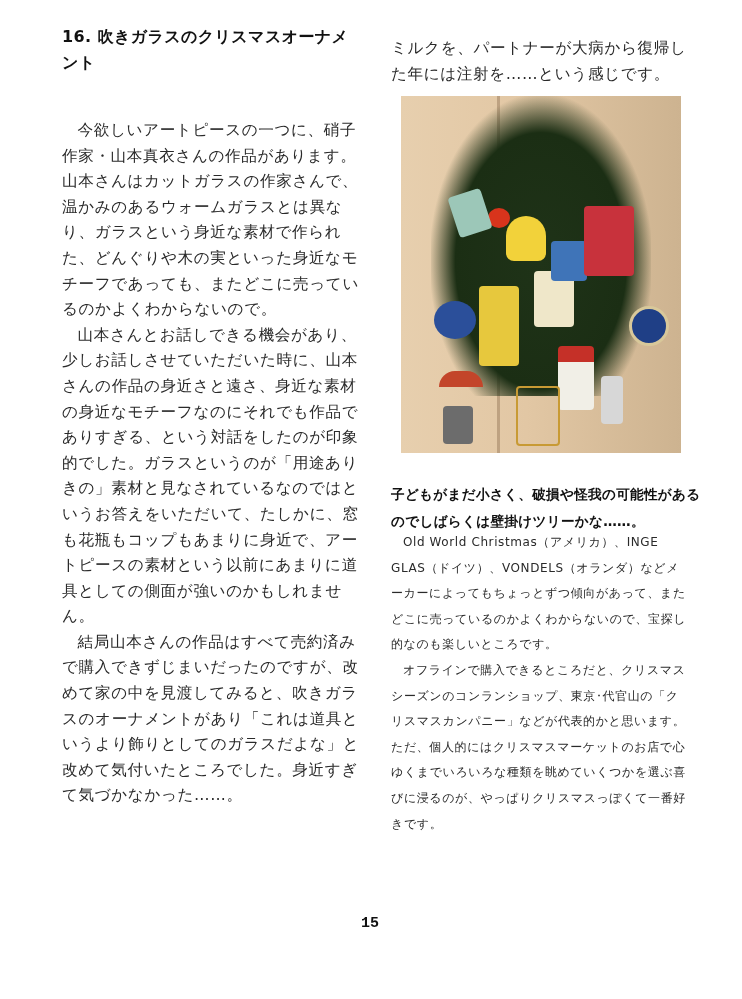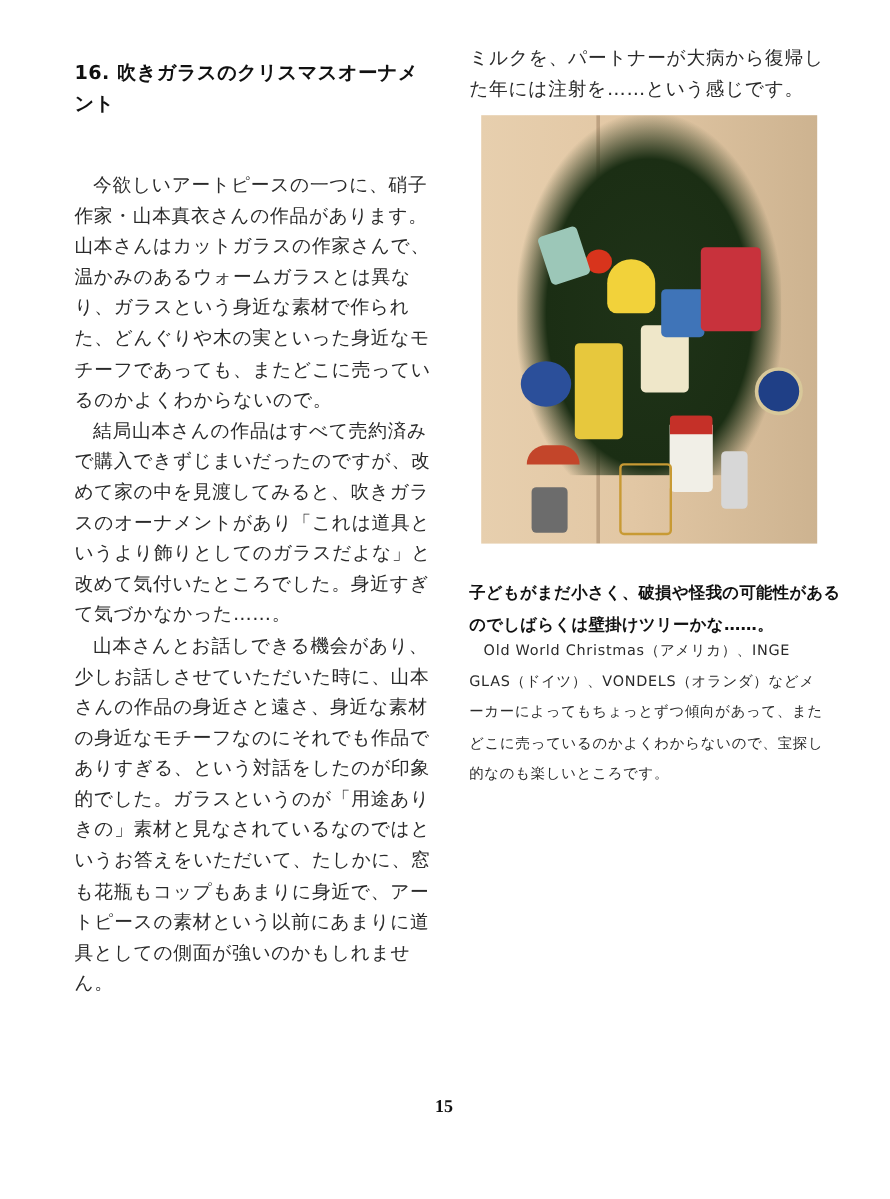--- a/index.html
+++ b/index.html
@@ -8,21 +8,21 @@
     font-family: "DejaVu Sans", "Liberation Sans", sans-serif;
     color: #222;
   }
   .col {
     position: absolute;
     font-size: 15.6px;
     line-height: 25.6px;
     letter-spacing: 0.6px;
     color: #2a2a2a;
   }
-  .col-left { left: 62px; top: 48px; width: 302px; }
+  .col-left { left: 62px; top: 24px; width: 302px; }
   .col-right { left: 391px; top: 36px; width: 300px; }
   .heading {
     font-weight: bold;
     font-size: 16px;
     line-height: 26px;
     letter-spacing: 0.4px;
     color: #111;
     margin: 0 0 42px 0;
   }
   .para { margin: 0; text-indent: 1em; }
@@ -41,31 +41,31 @@
   .orn { position:absolute; border-radius: 4px; }
   .caption {
     position: absolute; left: 391px; top: 456px; width: 310px;
     font-weight: bold; font-size: 13.6px; line-height: 27px; letter-spacing: 0.3px; color: #111; margin-top: 25px;
   }
   .right-body { position: absolute; left: 391px; top: 530px; width: 300px;
     font-size: 12px; line-height: 25.6px; letter-spacing: 0.6px; color: #2a2a2a; }
   .page-number {
     position: absolute; left: 352px; top: 915px; width: 36px; text-align: center;
     font-weight: bold; font-size: 15px; color: #111;
-    font-family: Liberation Serif, serif;
+    font-family: Liberation Mono, monospace;
   }
 </style>
 </head>
 <body>
 
 <div class="col col-left">
   <h2 class="heading">16. 吹きガラスのクリスマスオーナメント</h2>
   <p class="para">今欲しいアートピースの一つに、硝子作家・山本真衣さんの作品があります。山本さんはカットガラスの作家さんで、温かみのあるウォームガラスとは異なり、ガラスという身近な素材で作られた、どんぐりや木の実といった身近なモチーフであっても、またどこに売っているのかよくわからないので。</p>
+  <p class="para">山本さんとお話しできる機会があり、少しお話しさせていただいた時に、山本さんの作品の身近さと遠さ、身近な素材の身近なモチーフなのにそれでも作品でありすぎる、という対話をしたのが印象的でした。ガラスというのが「用途ありきの」素材と見なされているなのではというお答えをいただいて、たしかに、窓も花瓶もコップもあまりに身近で、アートピースの素材という以前にあまりに道具としての側面が強いのかもしれません。</p>
   <p class="para">結局山本さんの作品はすべて売約済みで購入できずじまいだったのですが、改めて家の中を見渡してみると、吹きガラスのオーナメントがあり「これは道具というより飾りとしてのガラスだよな」と改めて気付いたところでした。身近すぎて気づかなかった……。</p>
-  <p class="para">山本さんとお話しできる機会があり、少しお話しさせていただいた時に、山本さんの作品の身近さと遠さ、身近な素材の身近なモチーフなのにそれでも作品でありすぎる、という対話をしたのが印象的でした。ガラスというのが「用途ありきの」素材と見なされているなのではというお答えをいただいて、たしかに、窓も花瓶もコップもあまりに身近で、アートピースの素材という以前にあまりに道具としての側面が強いのかもしれません。</p>
 </div>
 
 <div class="col col-right">
   <p class="para noindent">ミルクを、パートナーが大病から復帰した年には注射を……という感じです。</p>
 </div>
 
 <div class="photo" title="壁掛けクリスマスツリーに飾られた吹きガラスのオーナメント（バナナ、VHSテープ、アーケードゲーム機、スープ缶、コーヒーポット、ポップコーンマシン、クッキー缶など）">
   <div class="wallcrease"></div>
   <div class="tree"></div>
   <div class="orn" style="left:105px;top:120px;width:40px;height:45px;background:#f2d23a;border-radius:20px 20px 8px 8px;"></div>
@@ -81,15 +81,16 @@
   <div class="orn" style="left:200px;top:280px;width:22px;height:48px;background:#d7d7d7;"></div>
   <div class="orn" style="left:115px;top:290px;width:40px;height:56px;border:2px solid #c89a34;background:transparent;"></div>
   <div class="orn" style="left:38px;top:275px;width:44px;height:16px;background:#c3452a;border-radius:22px 22px 0 0;"></div>
   <div class="orn" style="left:42px;top:310px;width:30px;height:38px;background:#6c6c6c;"></div>
 </div>
 
 <div class="caption">子どもがまだ小さく、破損や怪我の可能性があるのでしばらくは壁掛けツリーかな……。</div>
 
 <div class="right-body">
   <p class="para">Old World Christmas（アメリカ）、INGE GLAS（ドイツ）、VONDELS（オランダ）などメーカーによってもちょっとずつ傾向があって、またどこに売っているのかよくわからないので、宝探し的なのも楽しいところです。</p>
+  <p class="para">オフラインで購入できるところだと、クリスマスシーズンのコンランショップ、東京･代官山の「クリスマスカンパニー」などが代表的かと思います。ただ、個人的にはクリスマスマーケットのお店で心ゆくまでいろいろな種類を眺めていくつかを選ぶ喜びに浸るのが、やっぱりクリスマスっぽくて一番好きです。</p>
 </div>
 
 <div class="page-number">15</div>
 
 </body></html>

